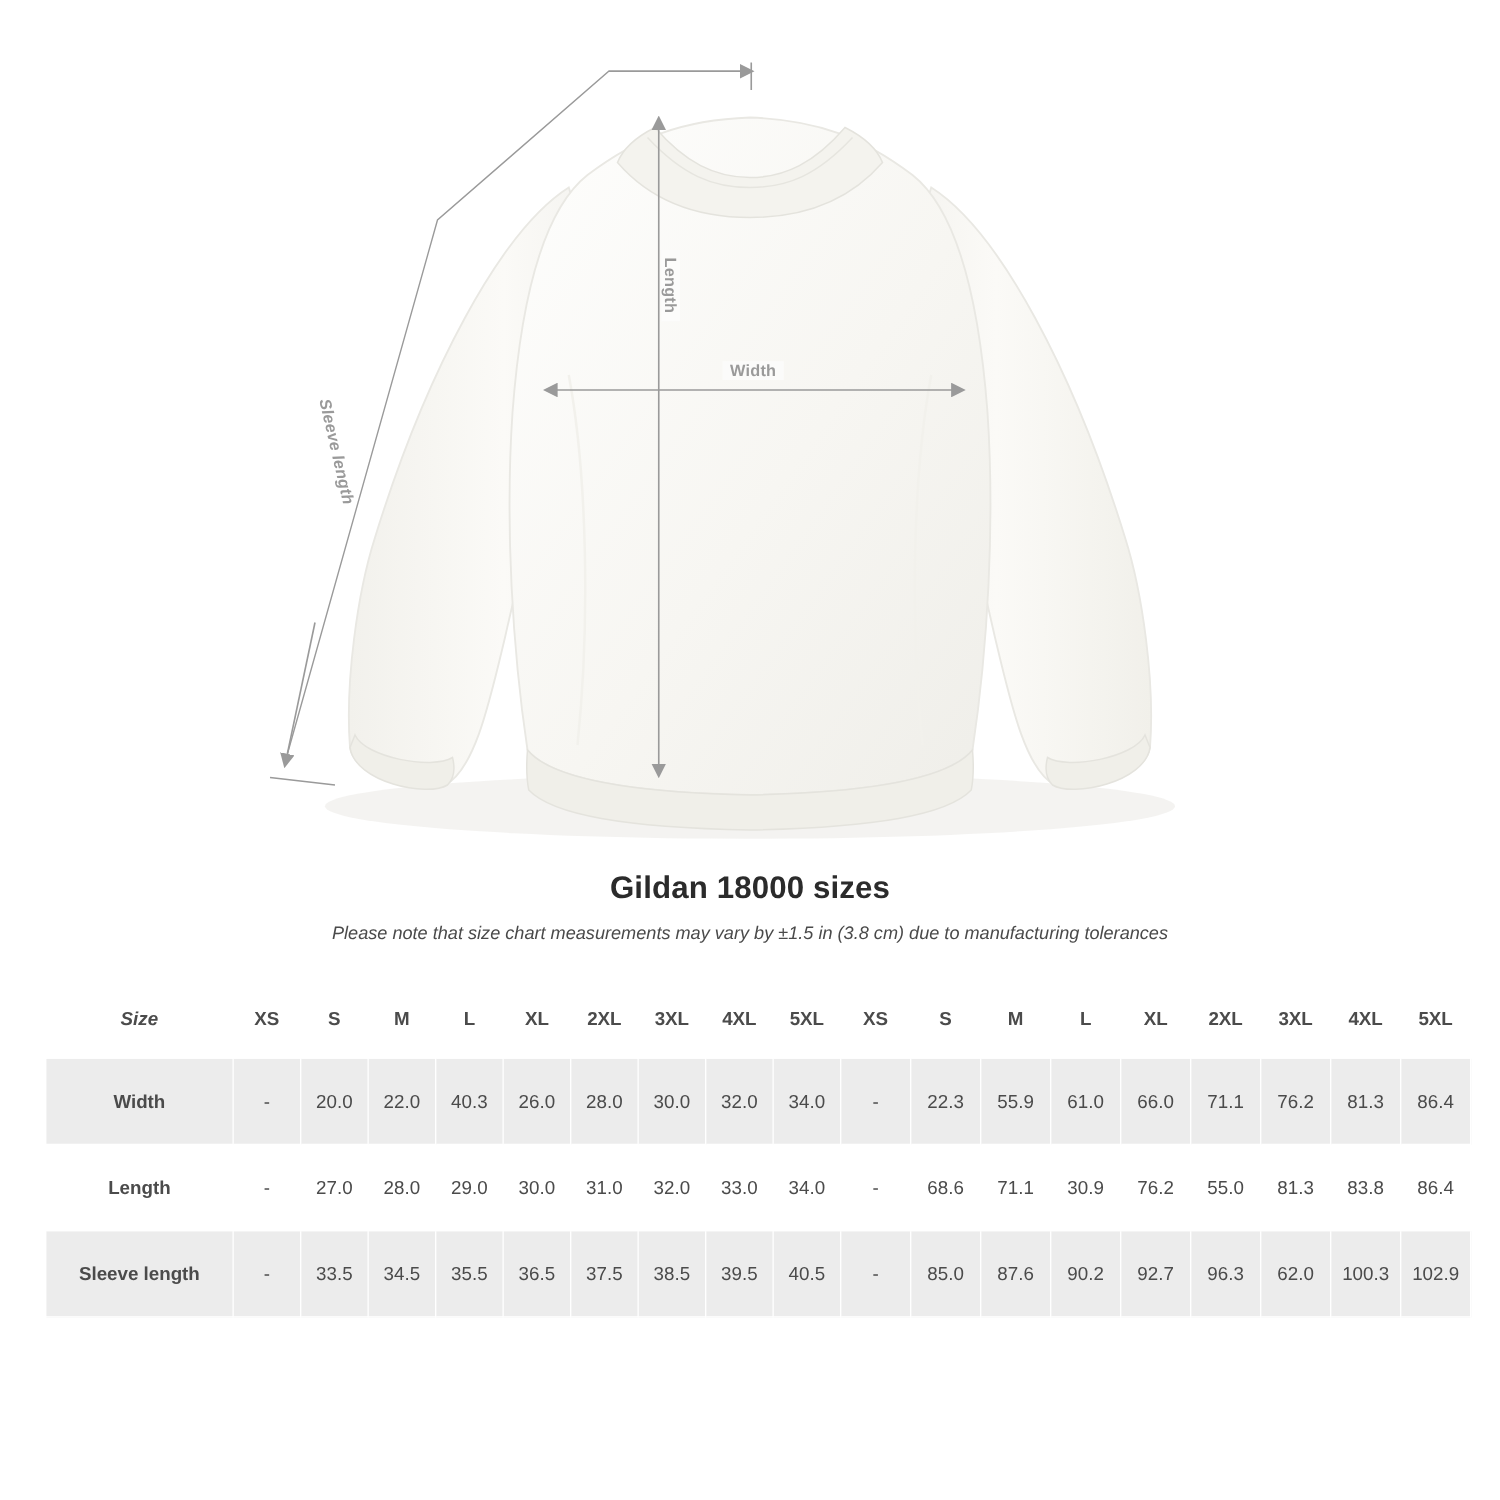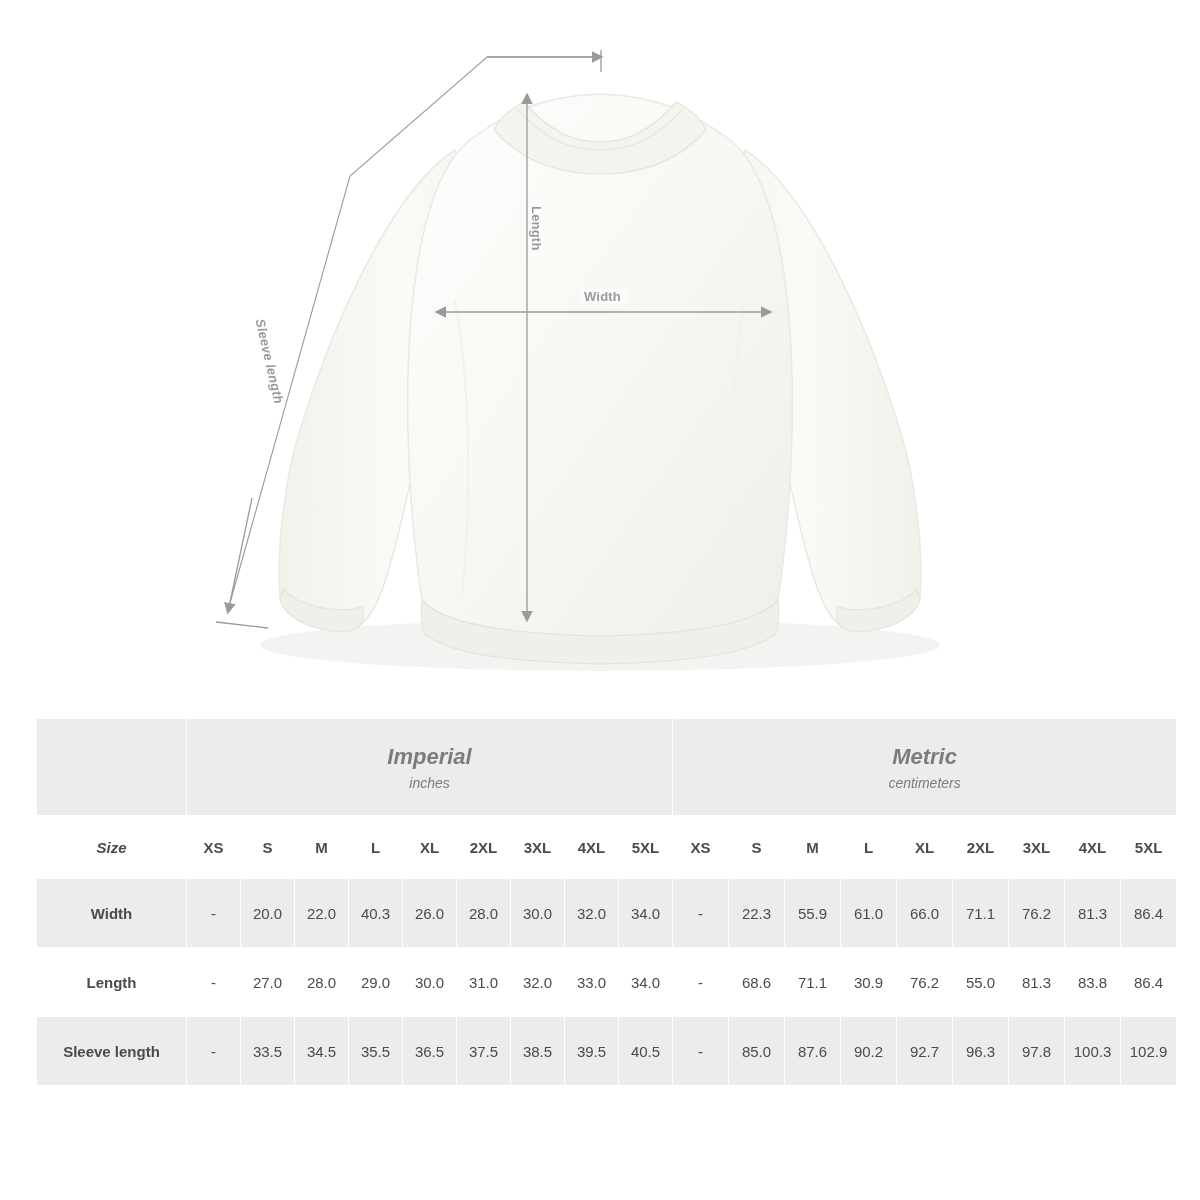--- a/index.html
+++ b/index.html
@@ -214,40 +214,33 @@
       <line x1="601" y1="50" x2="601" y2="72" stroke="#9a9a9a" stroke-width="1.3"></line>
       <line x1="252" y1="498" x2="228" y2="612" stroke="#9a9a9a" stroke-width="1.3" marker-end="url(#arrowEnd)"></line>
       <line x1="216" y1="622" x2="268" y2="628" stroke="#9a9a9a" stroke-width="1.3"></line>
     </svg>
 
     <div class="dim-label label-width">Width</div>
     <div class="dim-label label-length">Length</div>
     <div class="dim-label label-sleeve">Sleeve length</div>
   </div>
 
+  <div class="title-block">
+    <div class="chart-title">Gildan 18000 sizes</div>
+    <div class="chart-note">Please note that size chart measurements may vary by ±1.5 in (3.8 cm) due to manufacturing tolerances</div>
+  </div>
 
   <div class="table-wrap">
     <table class="size-table">
       <colgroup>
         <col style="width:150px">
         <col span="9" style="width:54px">
         <col span="9" style="width:56px">
       </colgroup>
       <tbody>
-        <tr class="unit-head">
-          <td></td>
-          <td colspan="9">
-            <div class="unit-title">Imperial</div>
-            <div class="unit-sub">inches</div>
-          </td>
-          <td colspan="9">
-            <div class="unit-title">Metric</div>
-            <div class="unit-sub">centimeters</div>
-          </td>
-        </tr>
 
         <tr class="header-row">
           <td class="rowlabel">Size</td>
           <td>XS</td>
           <td>S</td>
           <td>M</td>
           <td>L</td>
           <td>XL</td>
           <td>2XL</td>
           <td>3XL</td>
@@ -318,21 +311,21 @@
           <td>37.5</td>
           <td>38.5</td>
           <td>39.5</td>
           <td>40.5</td>
           <td>-</td>
           <td>85.0</td>
           <td>87.6</td>
           <td>90.2</td>
           <td>92.7</td>
           <td>96.3</td>
-          <td>97.8</td>
+          <td>62.0</td>
           <td>100.3</td>
           <td>102.9</td>
         </tr>
       </tbody>
     </table>
   </div>
 
 </div>
 
 </body></html>

